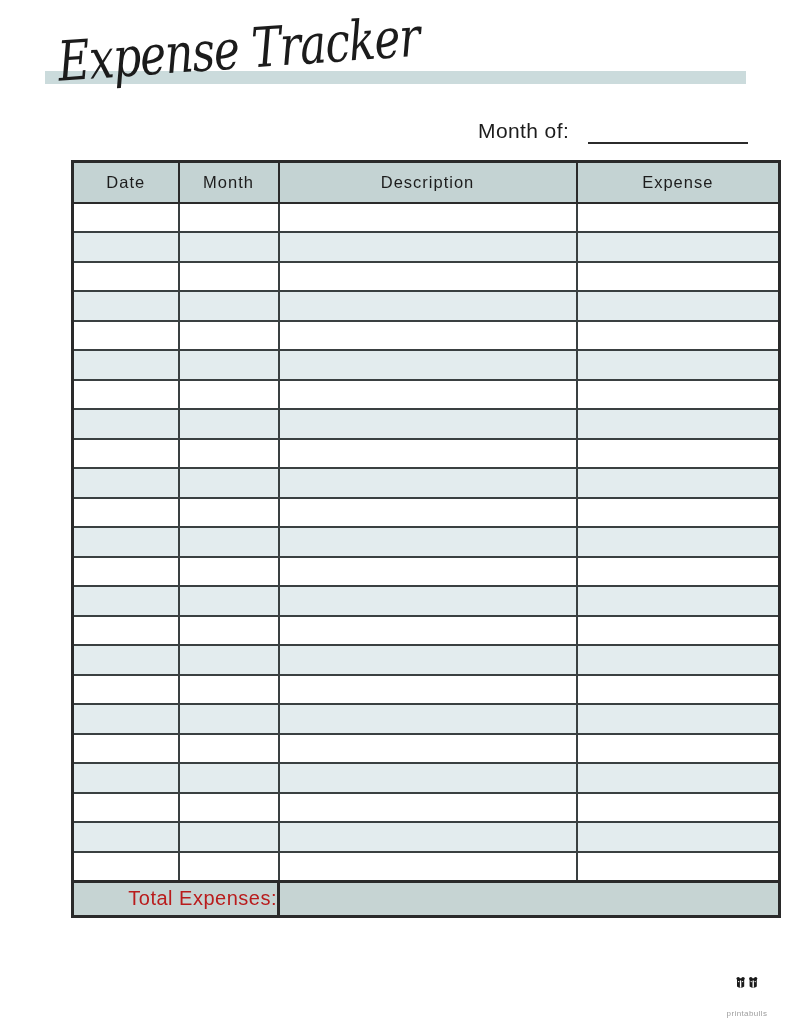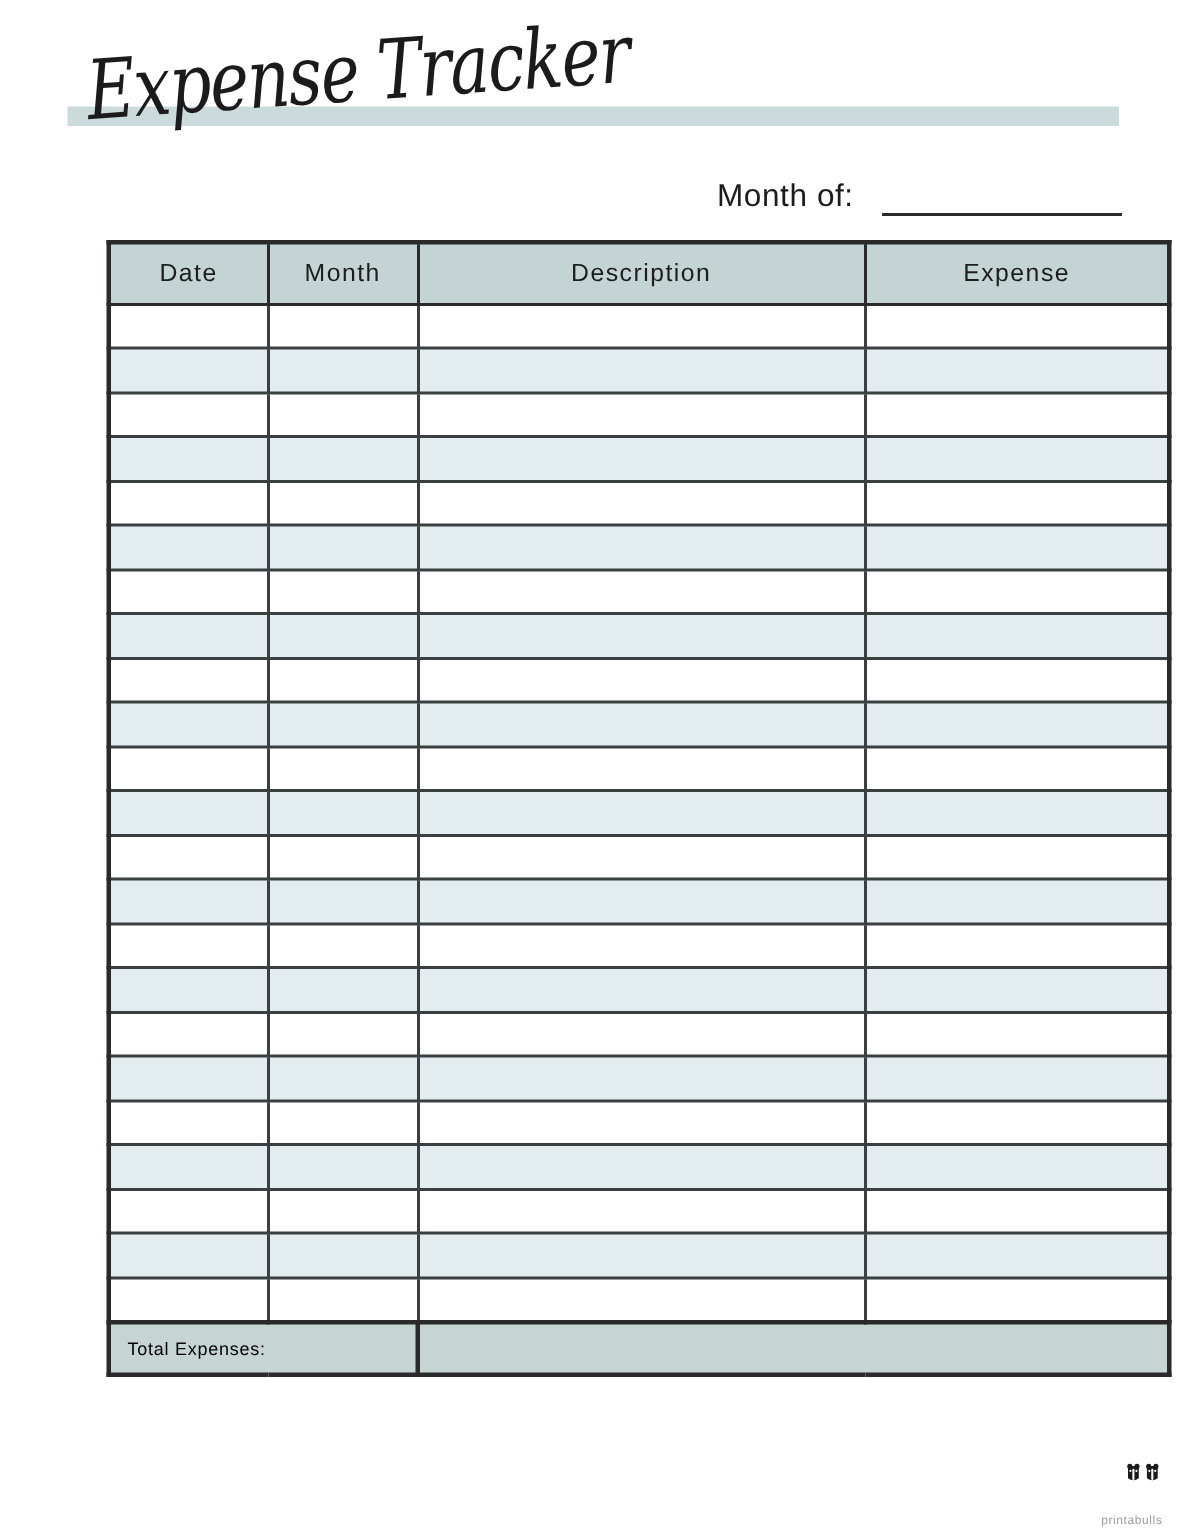--- a/index.html
+++ b/index.html
@@ -55,27 +55,27 @@
   }
   .expense-table tbody td{
     height:29.5px;background:#ffffff;
     border:2px solid var(--border-inner);
     font-size:14px;vertical-align:middle;padding:0 6px;cursor:text;
   }
   .expense-table tbody tr:nth-child(even) td{background:var(--row-alt);}
   .expense-table tfoot td{
     height:35px;background:var(--footer-fill);
     border:3px solid var(--border-outer);
-    font-size:12px;letter-spacing:0.5px;color:#000000;
-    text-align:left;vertical-align:middle;padding-left:11px;
+    font-size:20px;letter-spacing:0.5px;color:#b91c1c;
+    text-align:right;vertical-align:middle;padding-left:11px;
   }
   .footer-value{cursor:text;}
   .brand{
     position:absolute;right:16px;bottom:6px;width:56px;
-    display:flex;flex-direction:column;align-items:flex-end;gap:16px;
+    display:flex;flex-direction:column;align-items:center;gap:16px;
   }
   .brand-text{
     font-size:8px;color:var(--logo-gray);letter-spacing:0.4px;line-height:8px;
   }
 </style>
 </head>
 <body>
 
 <div class="title-band"></div>
 <div class="script-title">Expense Tracker</div>

